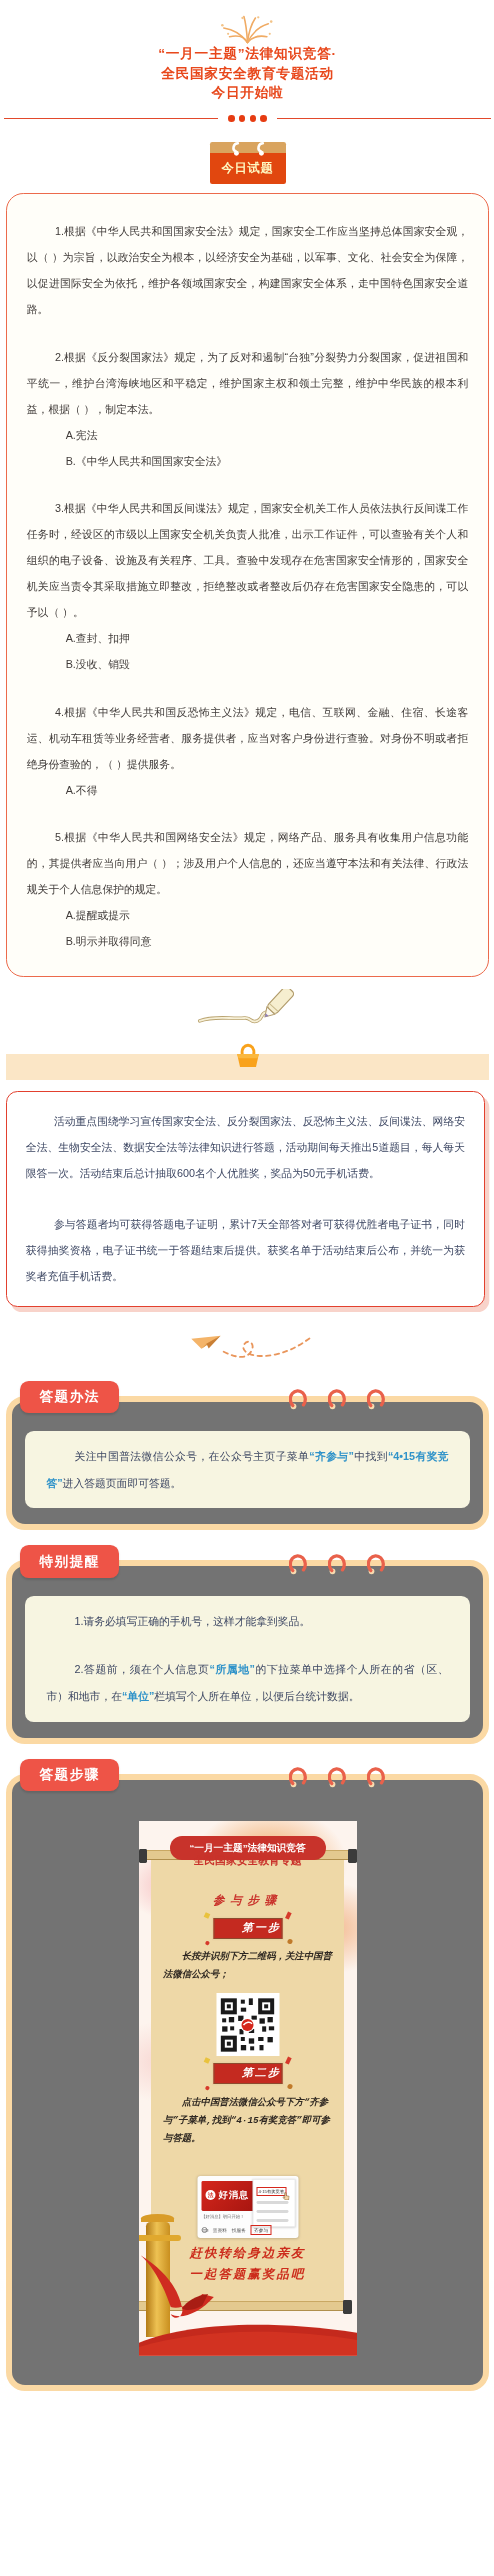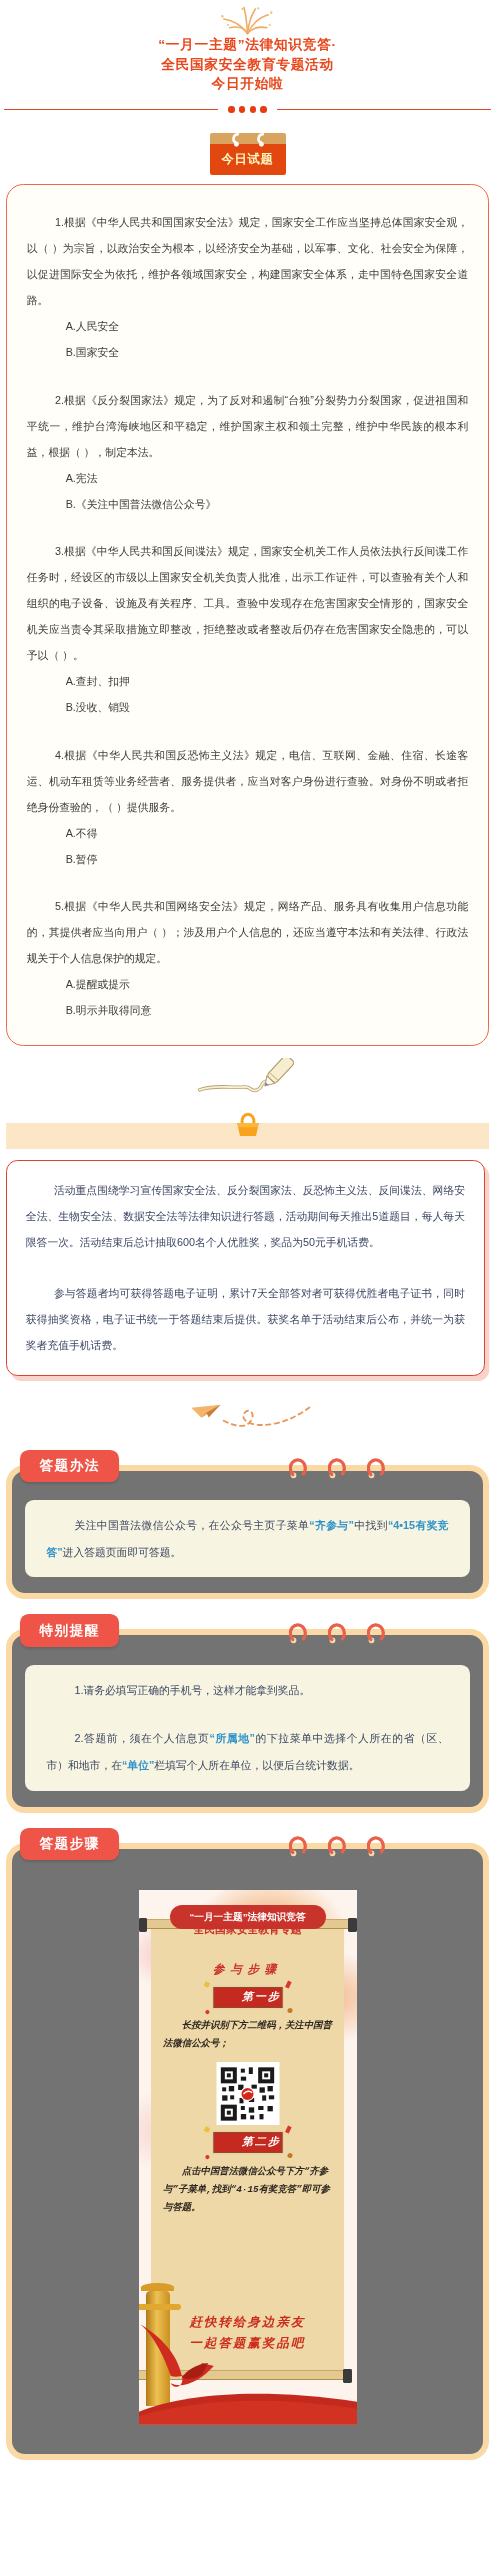--- a/index.html
+++ b/index.html
@@ -5,21 +5,21 @@
   * { margin:0; padding:0; box-sizing:border-box; }
   html,body { background:#ffffff; }
   body {
     width:495px; margin:0 auto;
     font-family:"Liberation Sans","DejaVu Sans",sans-serif;
     color:#3f3a38;
   }
   .page { width:495px; position:relative; padding-bottom:14.4px; background:#fff; }
 
   
-  .header { text-align:center; padding-top:6px; }
+  .header { text-align:center; padding-top:15px; }
   .firework { display:block; margin:0 auto; }
   .title-line {
     color:#e8481c; font-weight:bold; font-size:13.7px; line-height:19.5px; letter-spacing:0.7px;
   }
 
   
   .divider { display:flex; align-items:center; margin:11.5px 4.3px 0 4.3px; height:8.7px; }
   .divider .rule { flex:1; height:1.4px; background:#e2492b; }
   .divider .dots { display:flex; gap:4.3px; margin:0 10px; }
   .divider .dots i { width:6.5px; height:6.5px; border-radius:50%; background:#e63c12; }
@@ -233,44 +233,39 @@
         <path d="M11 3 C 4 3, 3 13, 8 14" stroke="#ffffff" stroke-width="3.6" fill="none" stroke-linecap="round"></path>
         <circle cx="9" cy="17" r="3.4" fill="#ffffff"></circle>
       </svg>
     </div>
     <div class="body">今日试题</div>
   </div>
 
   <div class="quiz-box">
     <div class="q-block">
       <p class="question">1.根据《中华人民共和国国家安全法》规定，国家安全工作应当坚持总体国家安全观，以（ ）为宗旨，以政治安全为根本，以经济安全为基础，以军事、文化、社会安全为保障，以促进国际安全为依托，维护各领域国家安全，构建国家安全体系，走中国特色国家安全道路。</p>
-      <div class="options">
-        <div class="option">A.人民安全</div>
-        <div class="option">B.国家安全</div>
-      </div>
     </div>
     <div class="q-block">
       <p class="question">2.根据《反分裂国家法》规定，为了反对和遏制“台独”分裂势力分裂国家，促进祖国和平统一，维护台湾海峡地区和平稳定，维护国家主权和领土完整，维护中华民族的根本利益，根据（ ），制定本法。</p>
       <div class="options">
         <div class="option">A.宪法</div>
-        <div class="option">B.《关注中国普法微信公众号》</div>
+        <div class="option">B.《中华人民共和国国家安全法》</div>
       </div>
     </div>
     <div class="q-block">
       <p class="question">3.根据《中华人民共和国反间谍法》规定，国家安全机关工作人员依法执行反间谍工作任务时，经设区的市级以上国家安全机关负责人批准，出示工作证件，可以查验有关个人和组织的电子设备、设施及有关程序、工具。查验中发现存在危害国家安全情形的，国家安全机关应当责令其采取措施立即整改，拒绝整改或者整改后仍存在危害国家安全隐患的，可以予以（ ）。</p>
       <div class="options">
         <div class="option">A.查封、扣押</div>
         <div class="option">B.没收、销毁</div>
       </div>
     </div>
     <div class="q-block">
       <p class="question">4.根据《中华人民共和国反恐怖主义法》规定，电信、互联网、金融、住宿、长途客运、机动车租赁等业务经营者、服务提供者，应当对客户身份进行查验。对身份不明或者拒绝身份查验的，（ ）提供服务。</p>
       <div class="options">
         <div class="option">A.不得</div>
-        <div class="option">B.暂停</div>
       </div>
     </div>
     <div class="q-block">
       <p class="question">5.根据《中华人民共和国网络安全法》规定，网络产品、服务具有收集用户信息功能的，其提供者应当向用户（ ）；涉及用户个人信息的，还应当遵守本法和有关法律、行政法规关于个人信息保护的规定。</p>
       <div class="options">
         <div class="option">A.提醒或提示</div>
         <div class="option">B.明示并取得同意</div>
       </div>
     </div>
   </div>
@@ -442,20 +437,42 @@
 
         <div class="stamp stamp-2 calli">
           <span class="spark s1"></span>
           <span class="spark s2"></span>
           <span class="spark s3"></span>
           <span class="spark s4"></span>
           <span>第二步</span>
         </div>
         <p class="step-text step-text-2 calli">点击中国普法微信公众号下方“齐参与”子菜单,找到“4·15有奖竞答”即可参与答题。</p>
 
+        <div class="wechat-card">
+          <div class="wc-thumb">
+            <span class="logo">法</span>
+            <span class="head">好消息</span>
+          </div>
+          <div class="wc-caption">【好消息】明日开始！</div>
+          <div class="wc-popup">
+            <span class="wc-item-hot">4·15有奖竞答</span>
+            <div class="wc-bar"></div>
+            <div class="wc-bar"></div>
+            <div class="wc-bar"></div>
+            <svg class="wc-cursor" width="7.2" height="8.7" viewBox="0 0 10 12">
+              <path d="M3 1 L3 8 L1 6.5 L0.5 7.5 L4 11 L8.5 11 L9.5 6 L5 5 L5 1 Z" fill="#f7d7a8" stroke="#6b4a1e" stroke-width="0.7"></path>
+            </svg>
+          </div>
+          <div class="wc-tabbar">
+            <span class="wc-kb">⌨</span>
+            <span>查资料</span>
+            <span>找服务</span>
+            <span class="wc-tab-hot">齐参与</span>
+          </div>
+        </div>
 
         <div class="poster-cta calli">
           <div>赶快转给身边亲友</div>
           <div>一起答题赢奖品吧</div>
         </div>
 
         <div class="rod rod-bottom">
           <span class="cap r"></span>
         </div>
 

